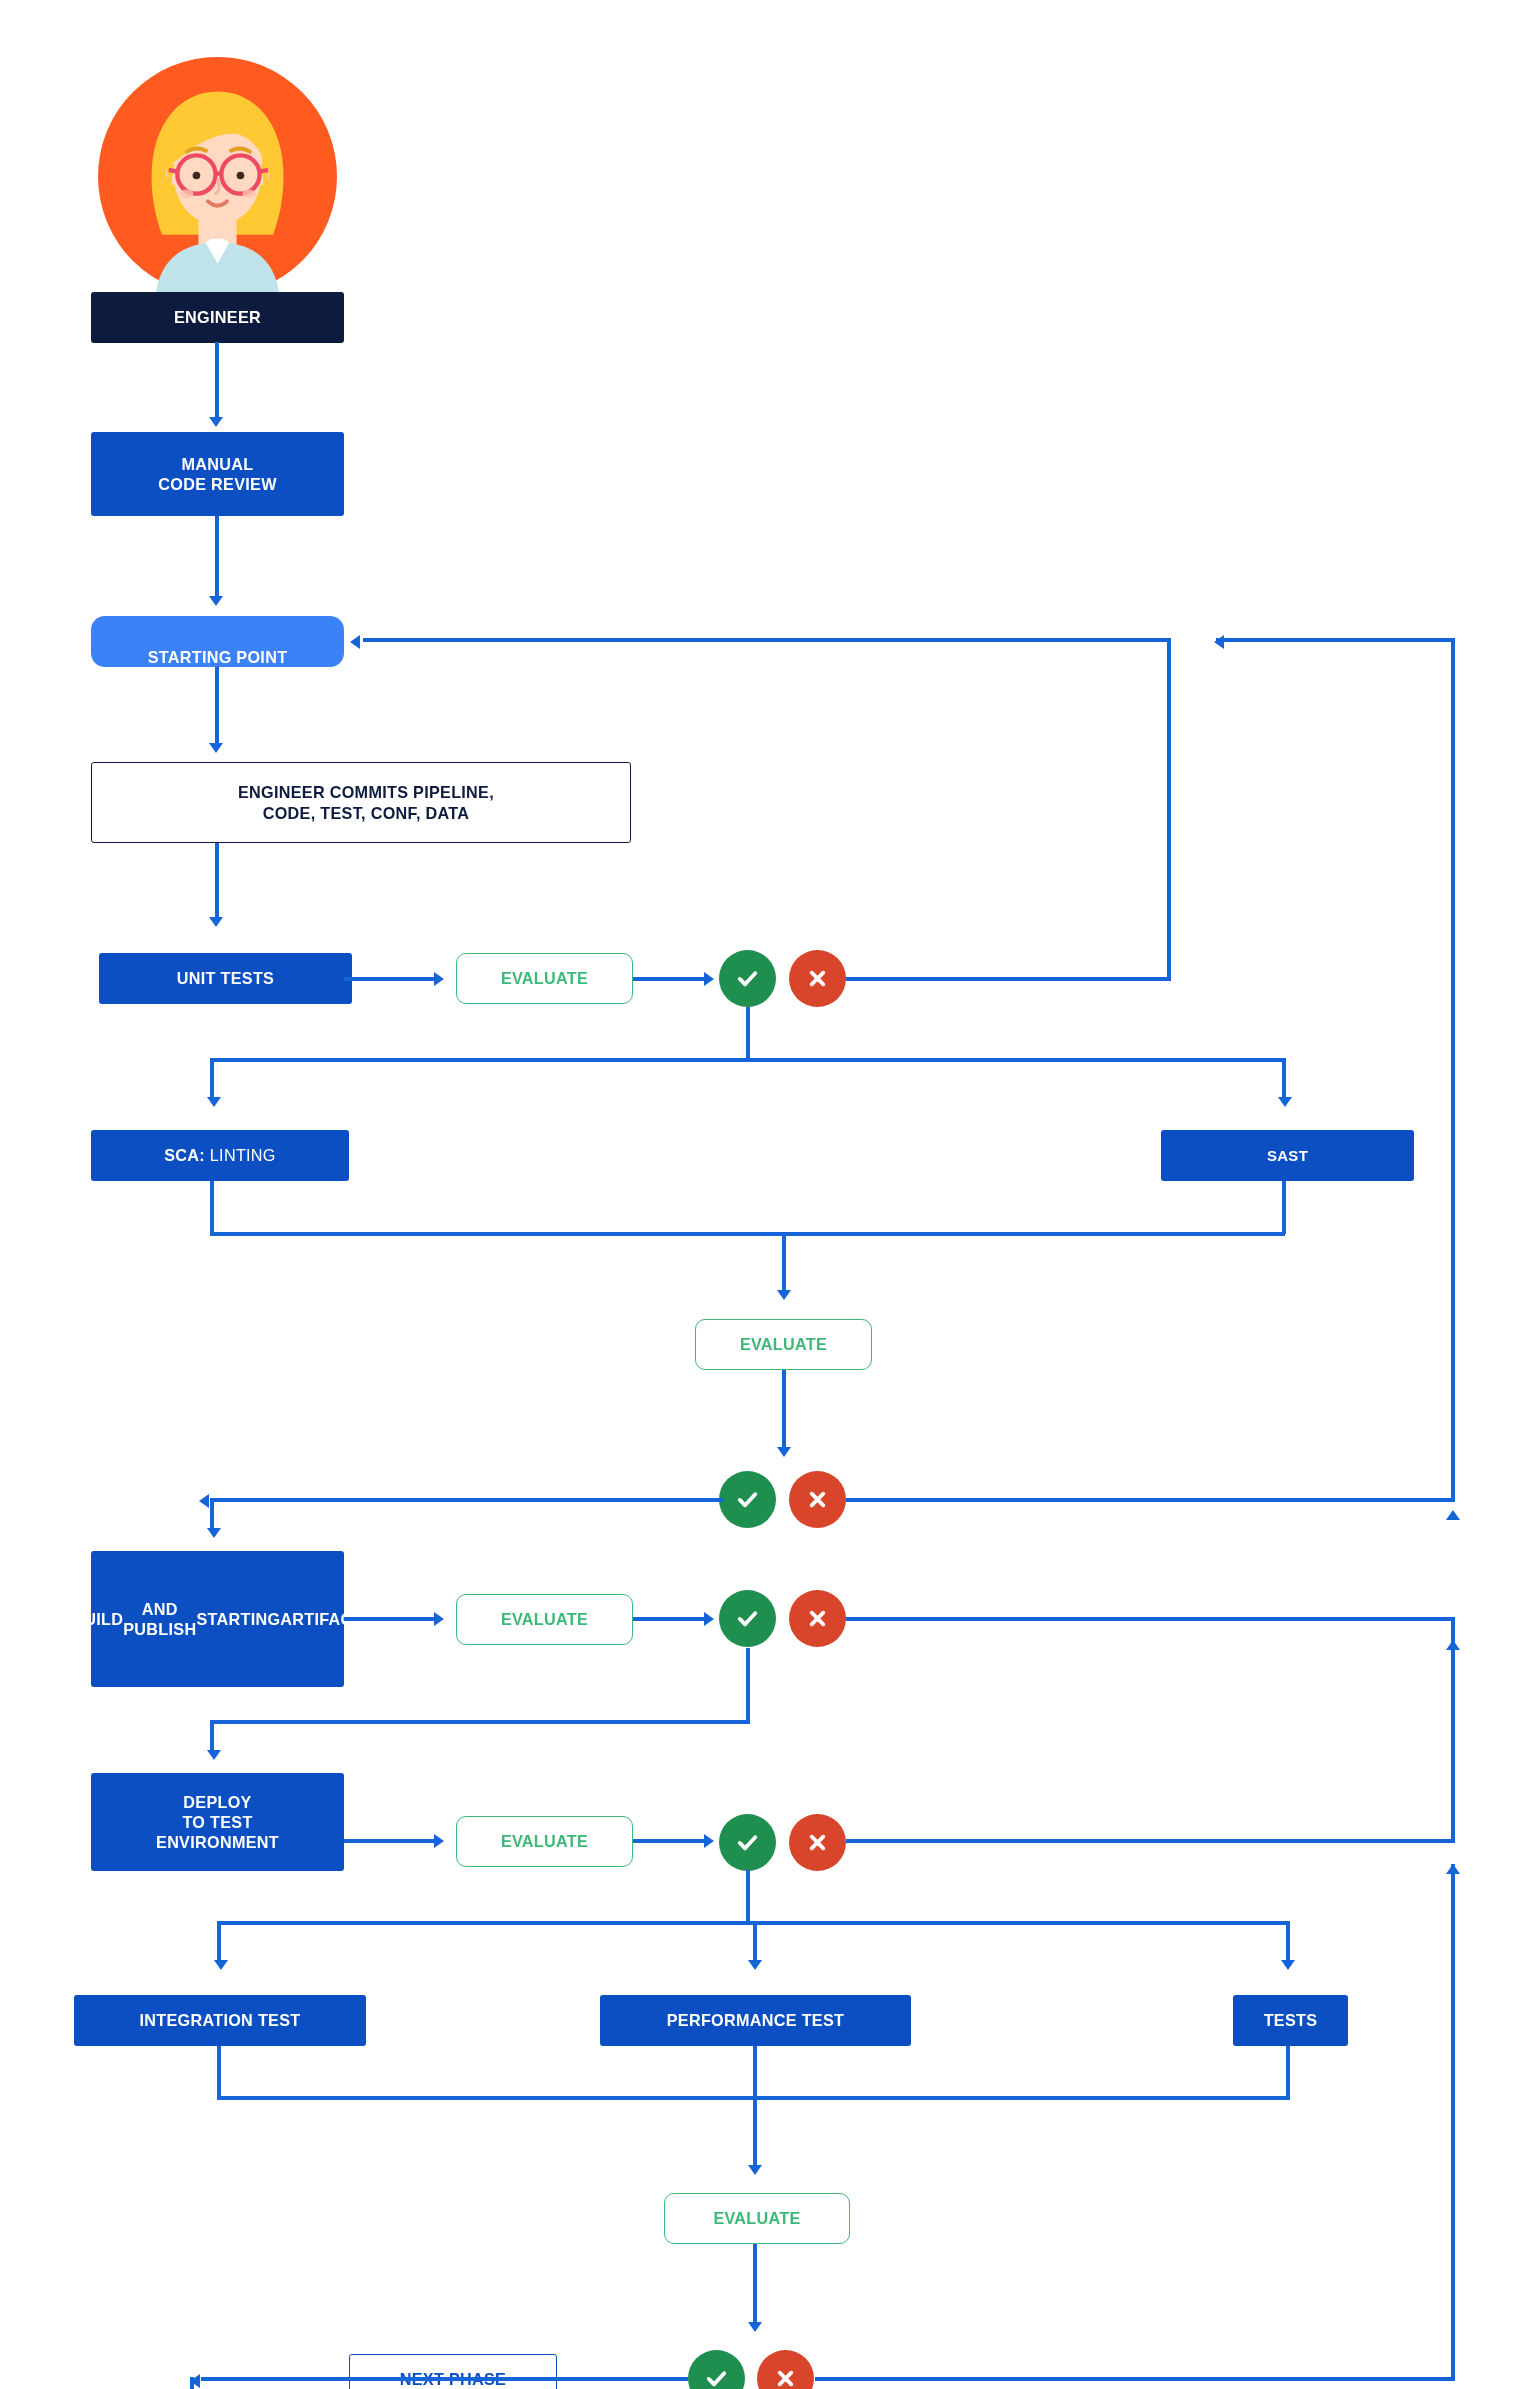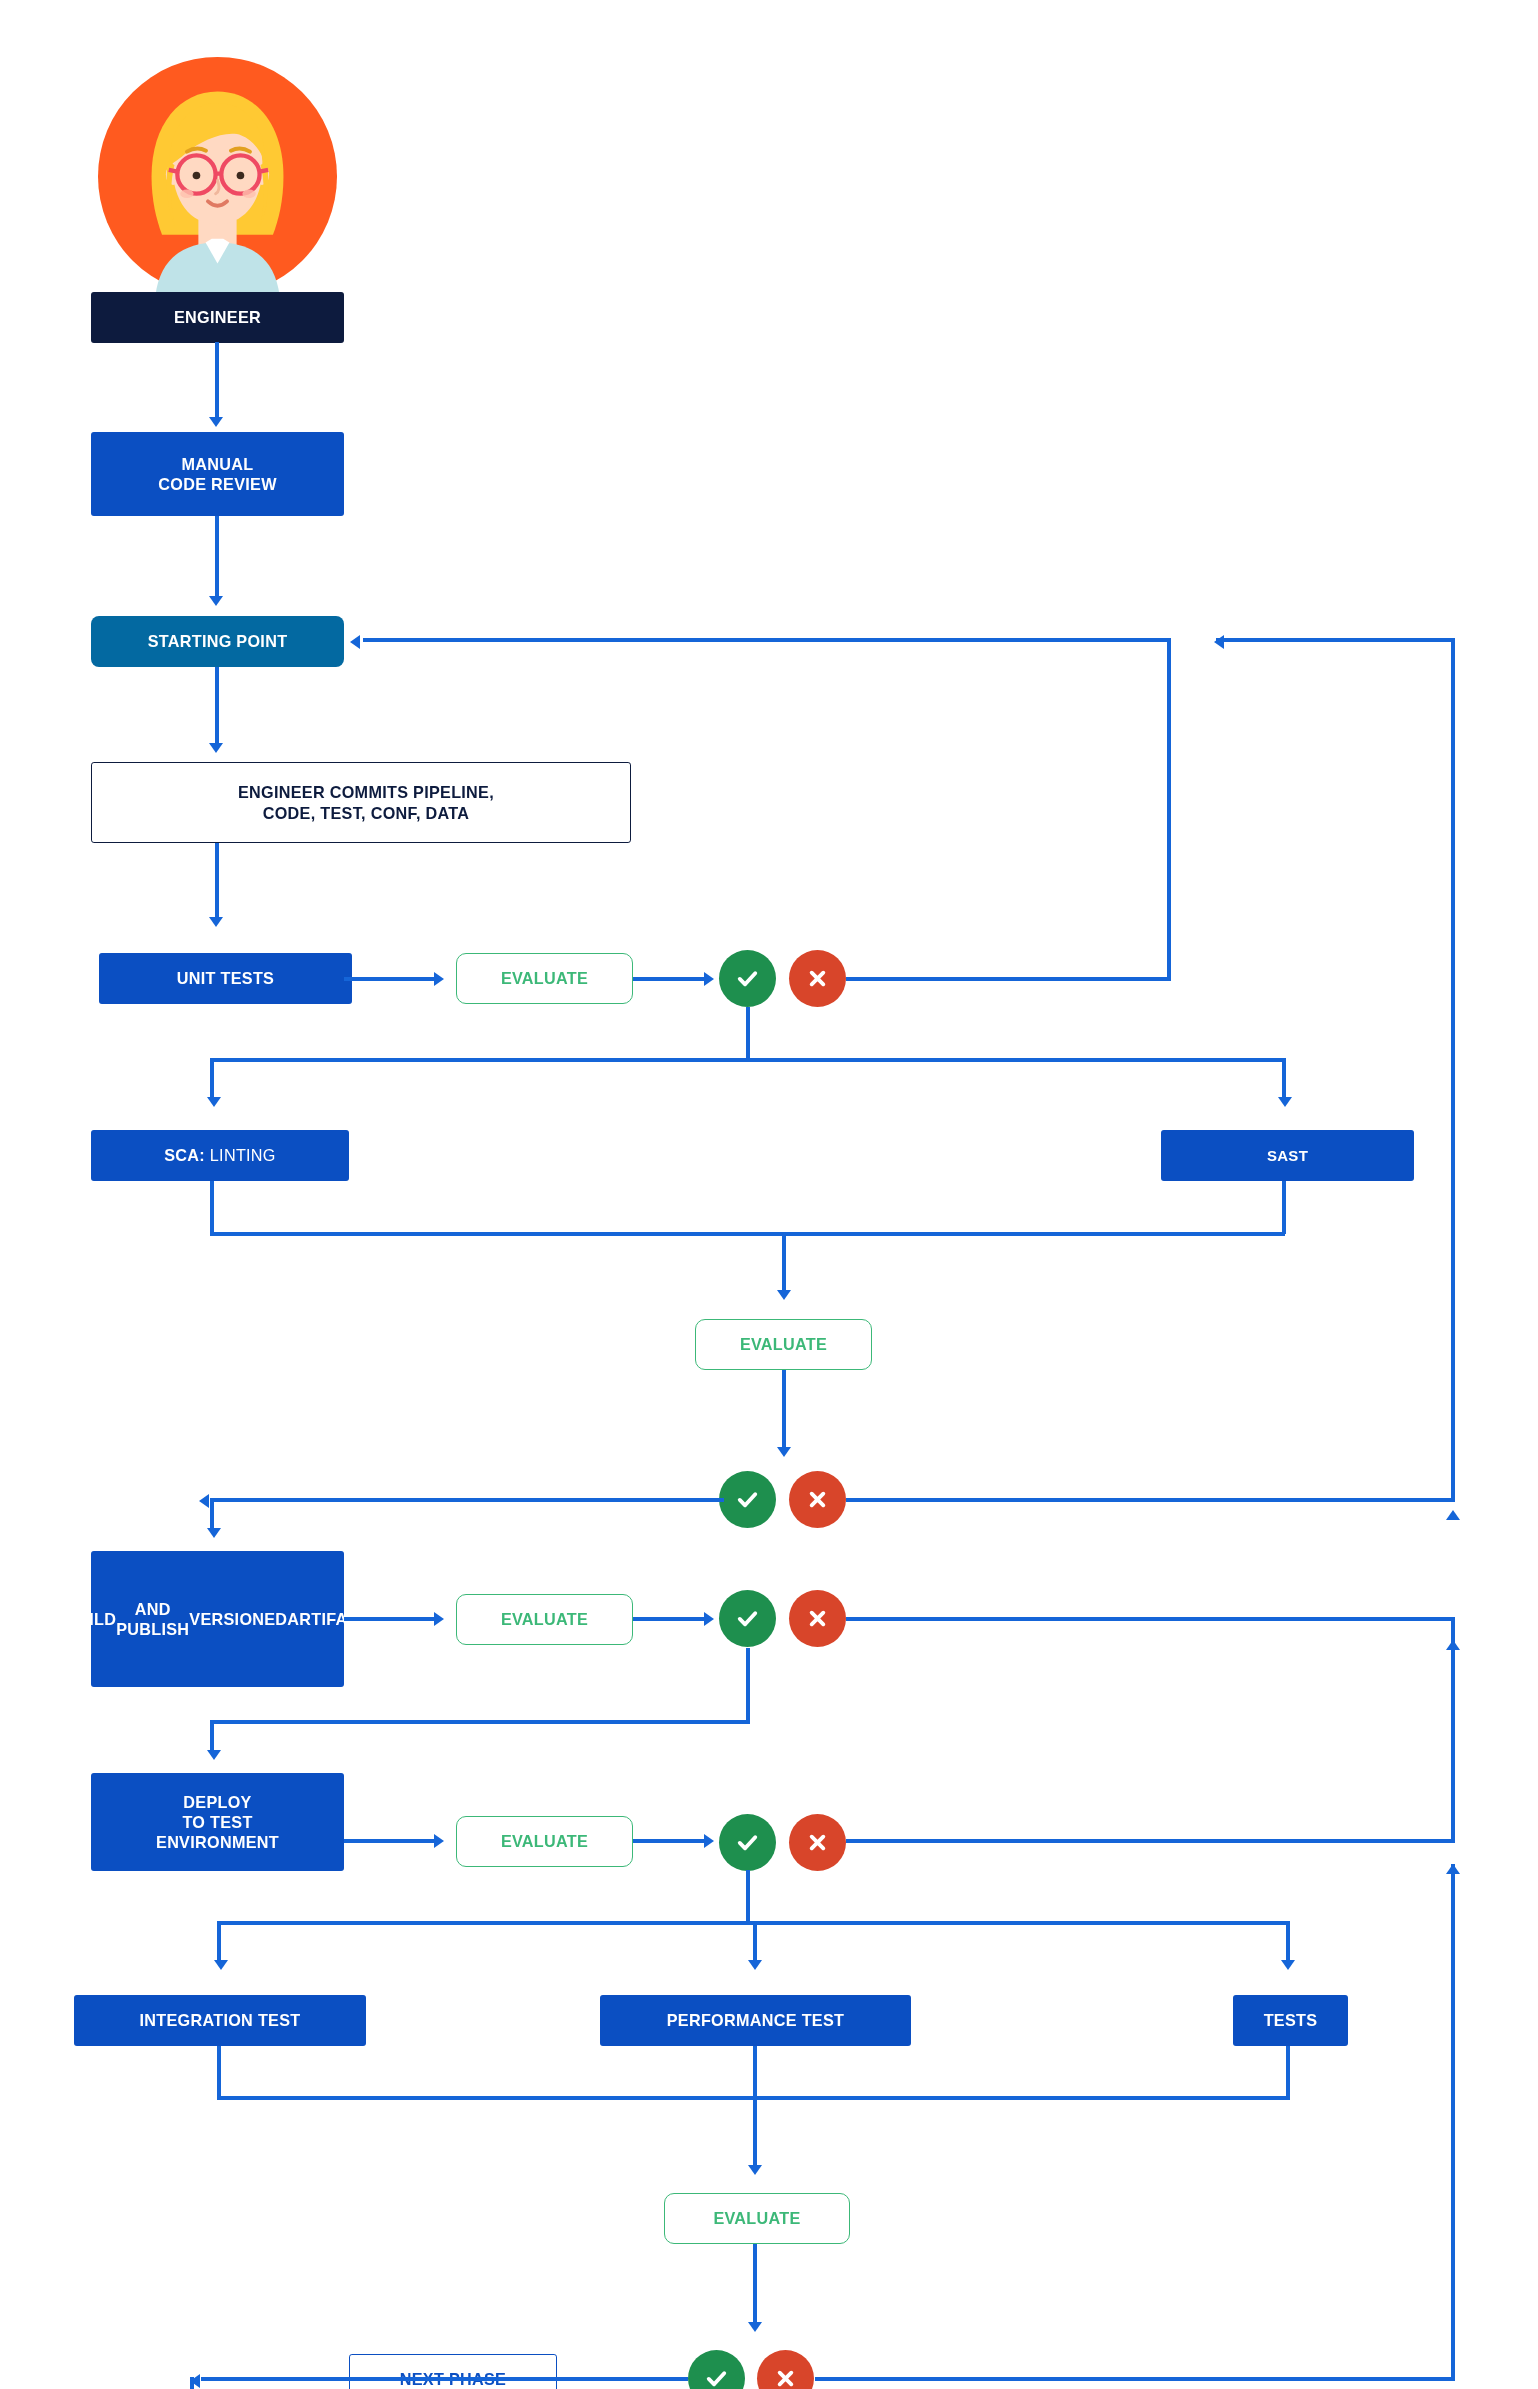--- a/index.html
+++ b/index.html
@@ -32,24 +32,25 @@
     font-weight: bold;
     border-radius: 2.9px;
   }
   .navy-box {
     background: #0d1b3e;
     color: #ffffff;
     font-weight: bold;
     border-radius: 2.9px;
   }
   .green-box {
-    background: #0369a1;
+    background: #3b82f6;
     color: #ffffff;
     font-weight: bold;
-    border-radius: 8px;
+    border-radius: 14px;
+    align-items: flex-end;
   }
   .eval-box {
     background: #ffffff;
     color: #3cb878;
     font-weight: bold;
     border: 1.4px solid #3cb878;
     border-radius: 10px;
   }
   .outline-box {
     background: #ffffff;
@@ -210,21 +211,21 @@
     <span>SAST</span>
   </div>
 
   <div class="node eval-box" style="left:695px; top:1319px; width:177px; height:51px; font-size:16.2px;">
     <span>EVALUATE</span>
   </div>
 
   <div class="node blue-box multi" style="left:91px; top:1551px; width:253px; height:136px; font-size:16.2px; flex-direction:row;">
     <span>BUILD</span>
     <span>AND PUBLISH</span>
-    <span>VERSIONED</span>
+    <span>STARTING</span>
     <span>ARTIFACT</span>
   </div>
 
   <div class="node eval-box" style="left:456px; top:1594px; width:177px; height:51px; font-size:16.2px;">
     <span>EVALUATE</span>
   </div>
 
   <div class="node blue-box multi" style="left:91px; top:1773px; width:253px; height:98px; font-size:16.2px; flex-direction:column;">
     <span>DEPLOY</span>
     <span>TO TEST</span>

